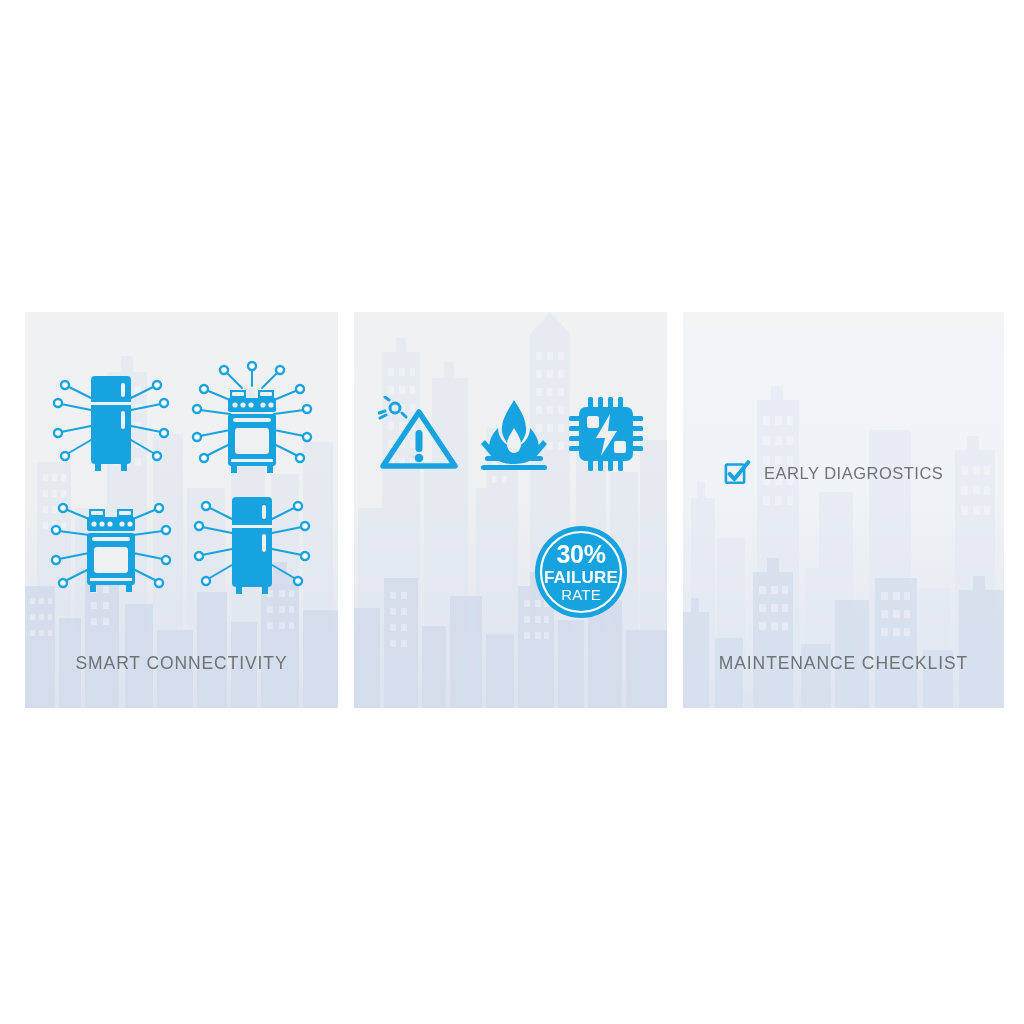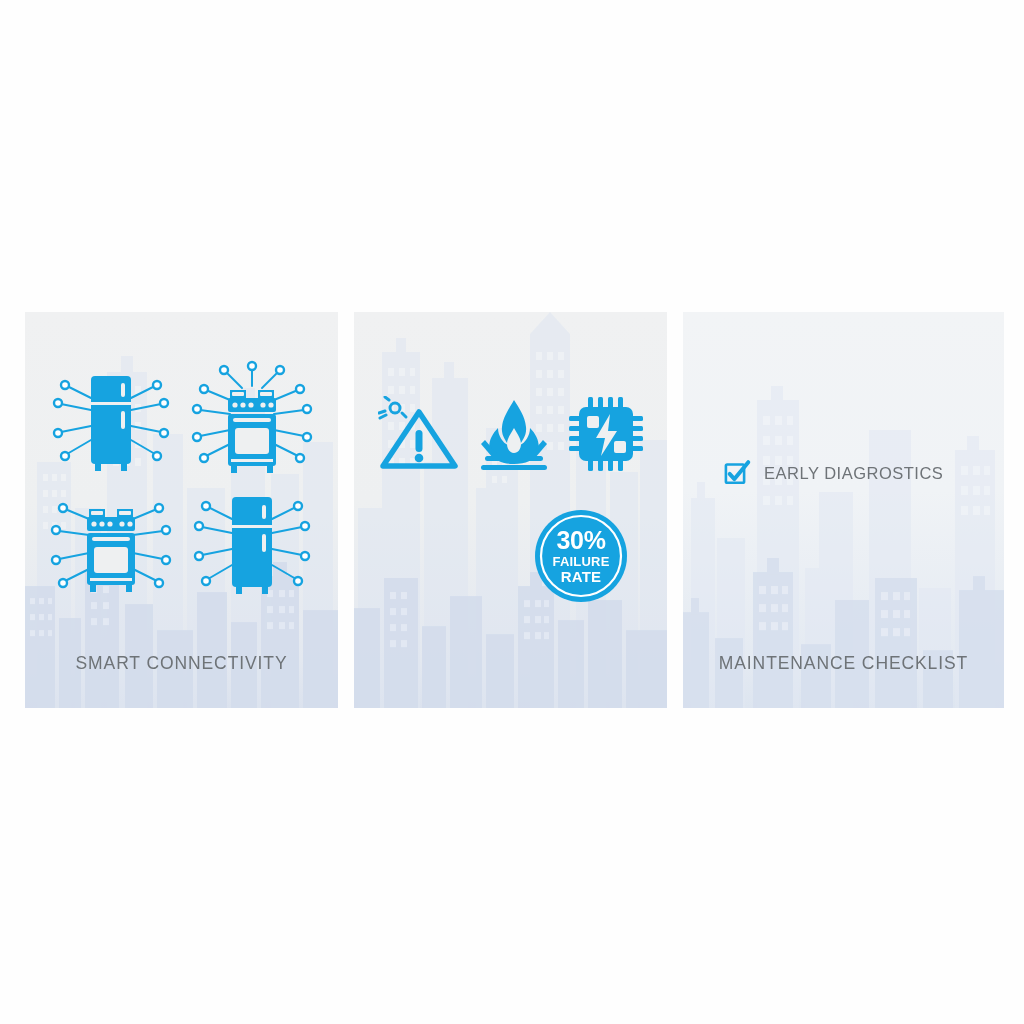--- a/index.html
+++ b/index.html
@@ -93,33 +93,33 @@
     left:24px; top:84px;
     width:266px;
     display:flex;
     align-items:flex-end;
     justify-content:space-between;
   }
   .issue-icon svg{display:block;}
 
   .badge{
     position:absolute;
-    left:179px; top:196px;
+    left:179px; top:212px;
     width:96px; height:96px;
   }
   .badge svg{display:block;width:96px;height:96px;}
   .badge-text{
     position:absolute;inset:0;
     display:flex;flex-direction:column;align-items:center;justify-content:center;
     color:#ffffff; line-height:1;
     text-shadow:0 0 1px rgba(0,0,0,.05);
   }
   .badge-pct{font-size:25px;font-weight:700;letter-spacing:-.3px;margin-bottom:2px;}
-  .badge-l1{font-size:13px;font-weight:700;letter-spacing:.2px;}
-  .badge-l2{font-size:15px;font-weight:700;letter-spacing:.2px;margin-top:1px;}
+  .badge-l1{font-size:17px;font-weight:700;letter-spacing:.2px;}
+  .badge-l2{font-size:15px;font-weight:400;letter-spacing:.2px;margin-top:1px;}
 
   
   .checklist{
     position:absolute;
     left:41px; top:148px;
     display:flex;flex-direction:column;
     gap:20px;
   }
   .check-row{display:flex;align-items:center;gap:14px;}
   .check-box{flex:0 0 auto;width:26px;height:26px;position:relative;}

